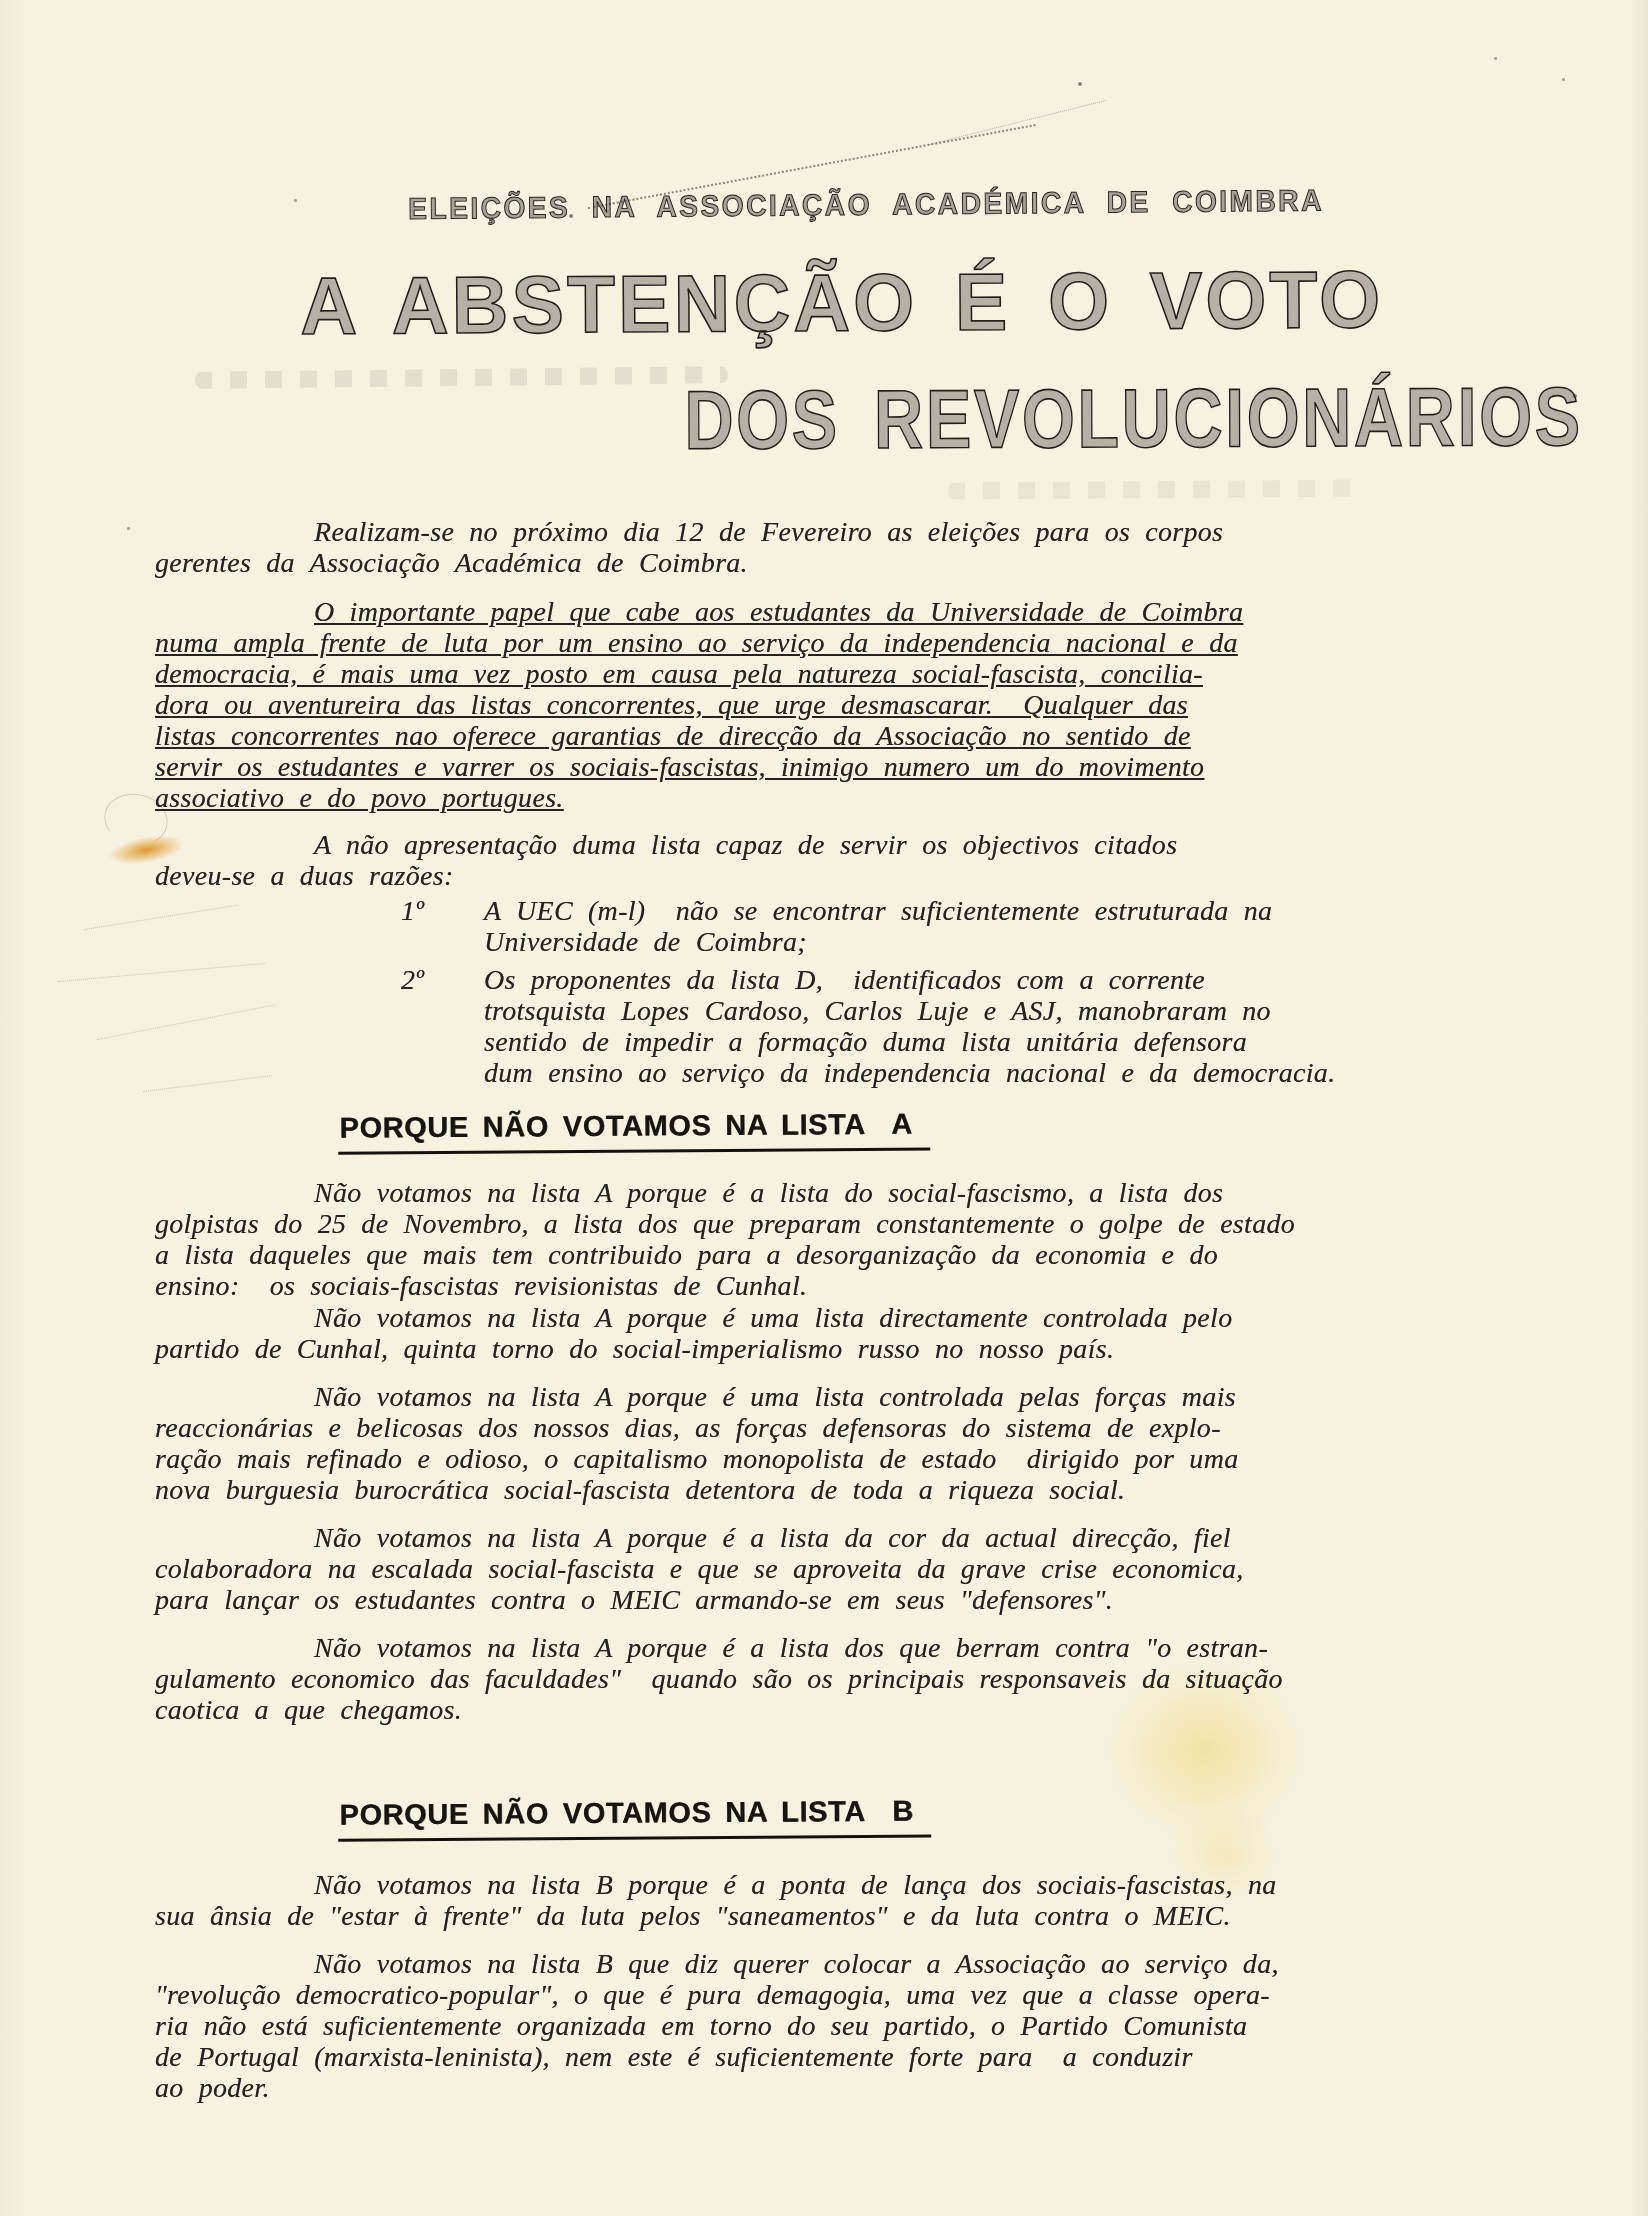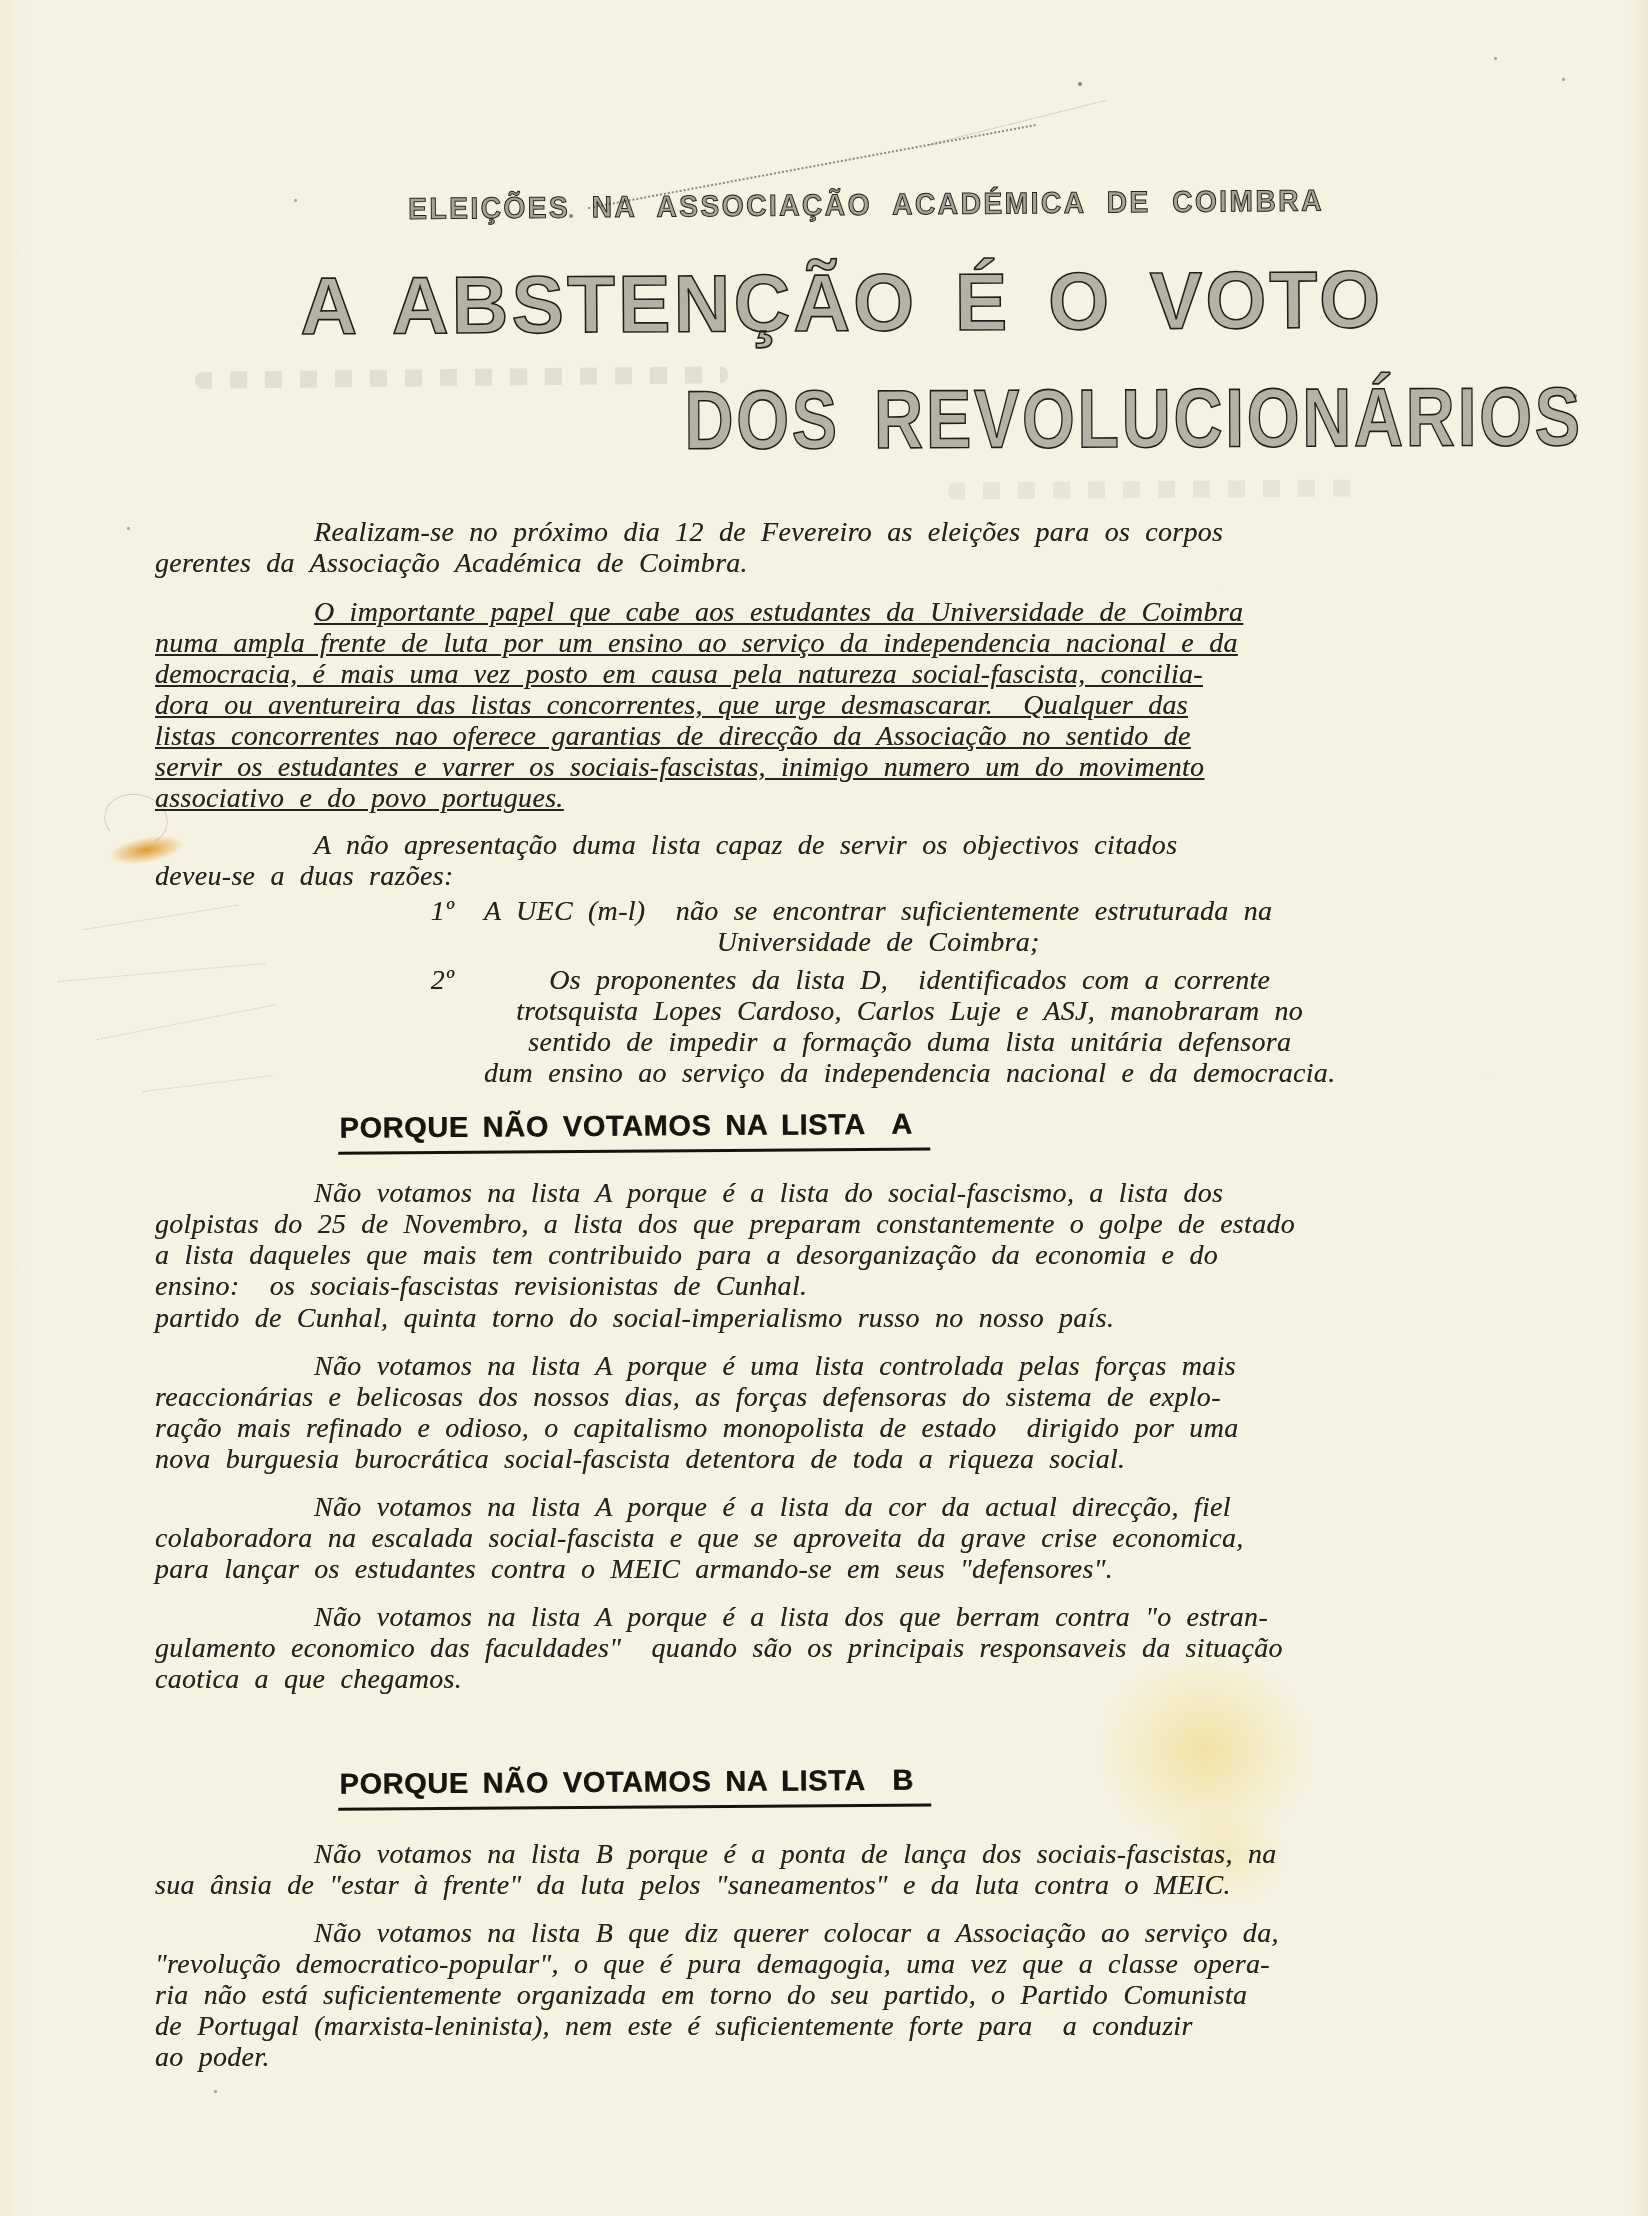--- a/index.html
+++ b/index.html
@@ -48,21 +48,21 @@
   
   .body-col{
     position:absolute;left:155px;top:516px;width:1332px;
     font-style:italic;font-size:28px;line-height:31px;
     letter-spacing:0.3px;word-spacing:7.8px;color:#24231f;
     text-shadow:0 0 0.6px rgba(36,35,31,.55);
   }
   .line{white-space:pre;height:31px;}
   .line.first{text-indent:159px;}
   .para{position:relative;}
-  .list-block{position:relative;text-align:center;}
+  .list-block{position:relative;}
   .list-item{display:flex;align-items:flex-start;padding-left:246px;}
   .list-marker{flex:none;width:83px;white-space:pre;}
   .item-lines{flex:none;}
   .section-heading{
     font-style:normal;padding-left:183px;
     transform:rotate(-.4deg);transform-origin:left top;
   }
   .heading-text{
     display:inline-block;white-space:pre;
     font-family:"Liberation Sans",sans-serif;font-weight:700;
@@ -164,20 +164,21 @@
         </div>
       </div>
       <div class="section-heading" style="margin-bottom: 22px;"><span class="heading-text">PORQUE NÃO VOTAMOS NA LISTA  A</span></div>
       <div class="para" style="margin-bottom: 1px;">
         <div class="line first">Não votamos na lista A porque é a lista do social-fascismo, a lista dos</div>
         <div class="line">golpistas do 25 de Novembro, a lista dos que preparam constantemente o golpe de estado</div>
         <div class="line">a lista daqueles que mais tem contribuido para a desorganização da economia e do</div>
         <div class="line">ensino:  os sociais-fascistas revisionistas de Cunhal.</div>
       </div>
       <div class="para" style="margin-bottom: 17px;">
+        <div class="line first">Não votamos na lista A porque é uma lista directamente controlada pelo</div>
         <div class="line">partido de Cunhal, quinta torno do social-imperialismo russo no nosso país.</div>
       </div>
       <div class="para" style="margin-bottom: 17px;">
         <div class="line first">Não votamos na lista A porque é uma lista controlada pelas forças mais</div>
         <div class="line">reaccionárias e belicosas dos nossos dias, as forças defensoras do sistema de explo-</div>
         <div class="line">ração mais refinado e odioso, o capitalismo monopolista de estado  dirigido por uma</div>
         <div class="line">nova burguesia burocrática social-fascista detentora de toda a riqueza social.</div>
       </div>
       <div class="para" style="margin-bottom: 17px;">
         <div class="line first">Não votamos na lista A porque é a lista da cor da actual direcção, fiel</div>

